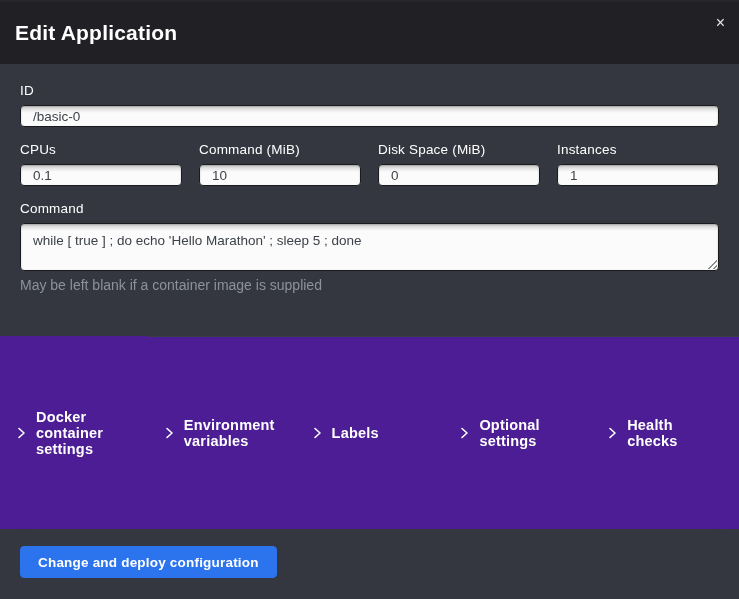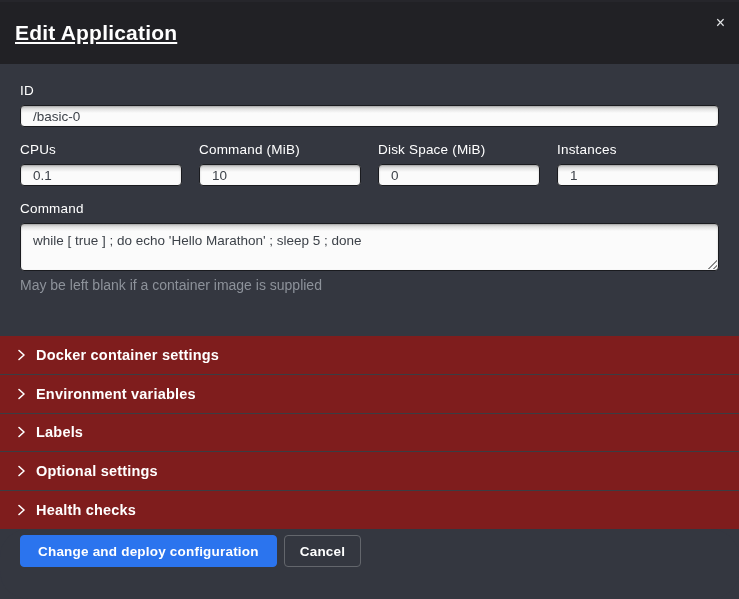--- a/index.html
+++ b/index.html
@@ -23,21 +23,20 @@
     background: #212125;
     display: flex; align-items: center;
     padding: 0 15px;
     border-top: 2px solid #26262b;
   }
   .modal-title {
     color: #ffffff;
     font-size: 21px;
     font-weight: bold;
     letter-spacing: .2px;
-    text-decoration: underline;
   }
   .close-btn {
     position: absolute;
     top: 13px; right: 14px;
     background: none; border: none;
     color: #e4e6e8;
     font-size: 16px;
     line-height: 1;
     cursor: pointer;
     font-family: "Liberation Sans", sans-serif;
@@ -95,22 +94,22 @@
   }
   .help-text {
     margin-top: 6px;
     color: #8d929a;
     font-size: 14px;
   }
 
   
   .accordion {
     flex: 0 0 193px;
-    background: #7f1d1d;
-    display: flex; flex-direction: column;
+    background: #4c1d95;
+    display: flex; 
   }
   .accordion-row {
     flex: 1 1 0;
     display: flex; align-items: center;
     padding: 0 14px;
     cursor: pointer;
     background: transparent;
     border: none;
     text-align: left;
     font-family: "Liberation Sans", sans-serif;
@@ -126,21 +125,21 @@
     color: #ffffff;
     font-size: 14.5px;
     font-weight: bold;
     letter-spacing: .2px;
   }
 
   
   .modal-footer {
     flex: 1 1 auto;
     background: #343740;
-    padding: 6px 20px;
+    padding: 17px 20px;
     display: flex; align-items: flex-start; gap: 7px; border-radius: 28px;
   }
   .btn {
     height: 32px;
     display: inline-flex; align-items: center; justify-content: center;
     border-radius: 4px;
     font-size: 13.5px;
     font-weight: bold;
     font-family: "Liberation Sans", sans-serif;
     cursor: pointer;
@@ -240,16 +239,15 @@
       <svg class="chevron" viewBox="0 0 14 14">
         <polyline points="5,2.5 10,7 5,11.5" fill="none" stroke="#ffffff" stroke-width="1.6" stroke-linecap="round" stroke-linejoin="round"></polyline>
       </svg>
       <span class="accordion-label">Health checks</span>
     </button>
 
   </div>
 
   <div class="modal-footer">
     <button class="btn btn-primary">Change and deploy configuration</button>
-    <button class="btn btn-default">Cancel</button>
   </div>
 
 </div>
 
 </body></html>

